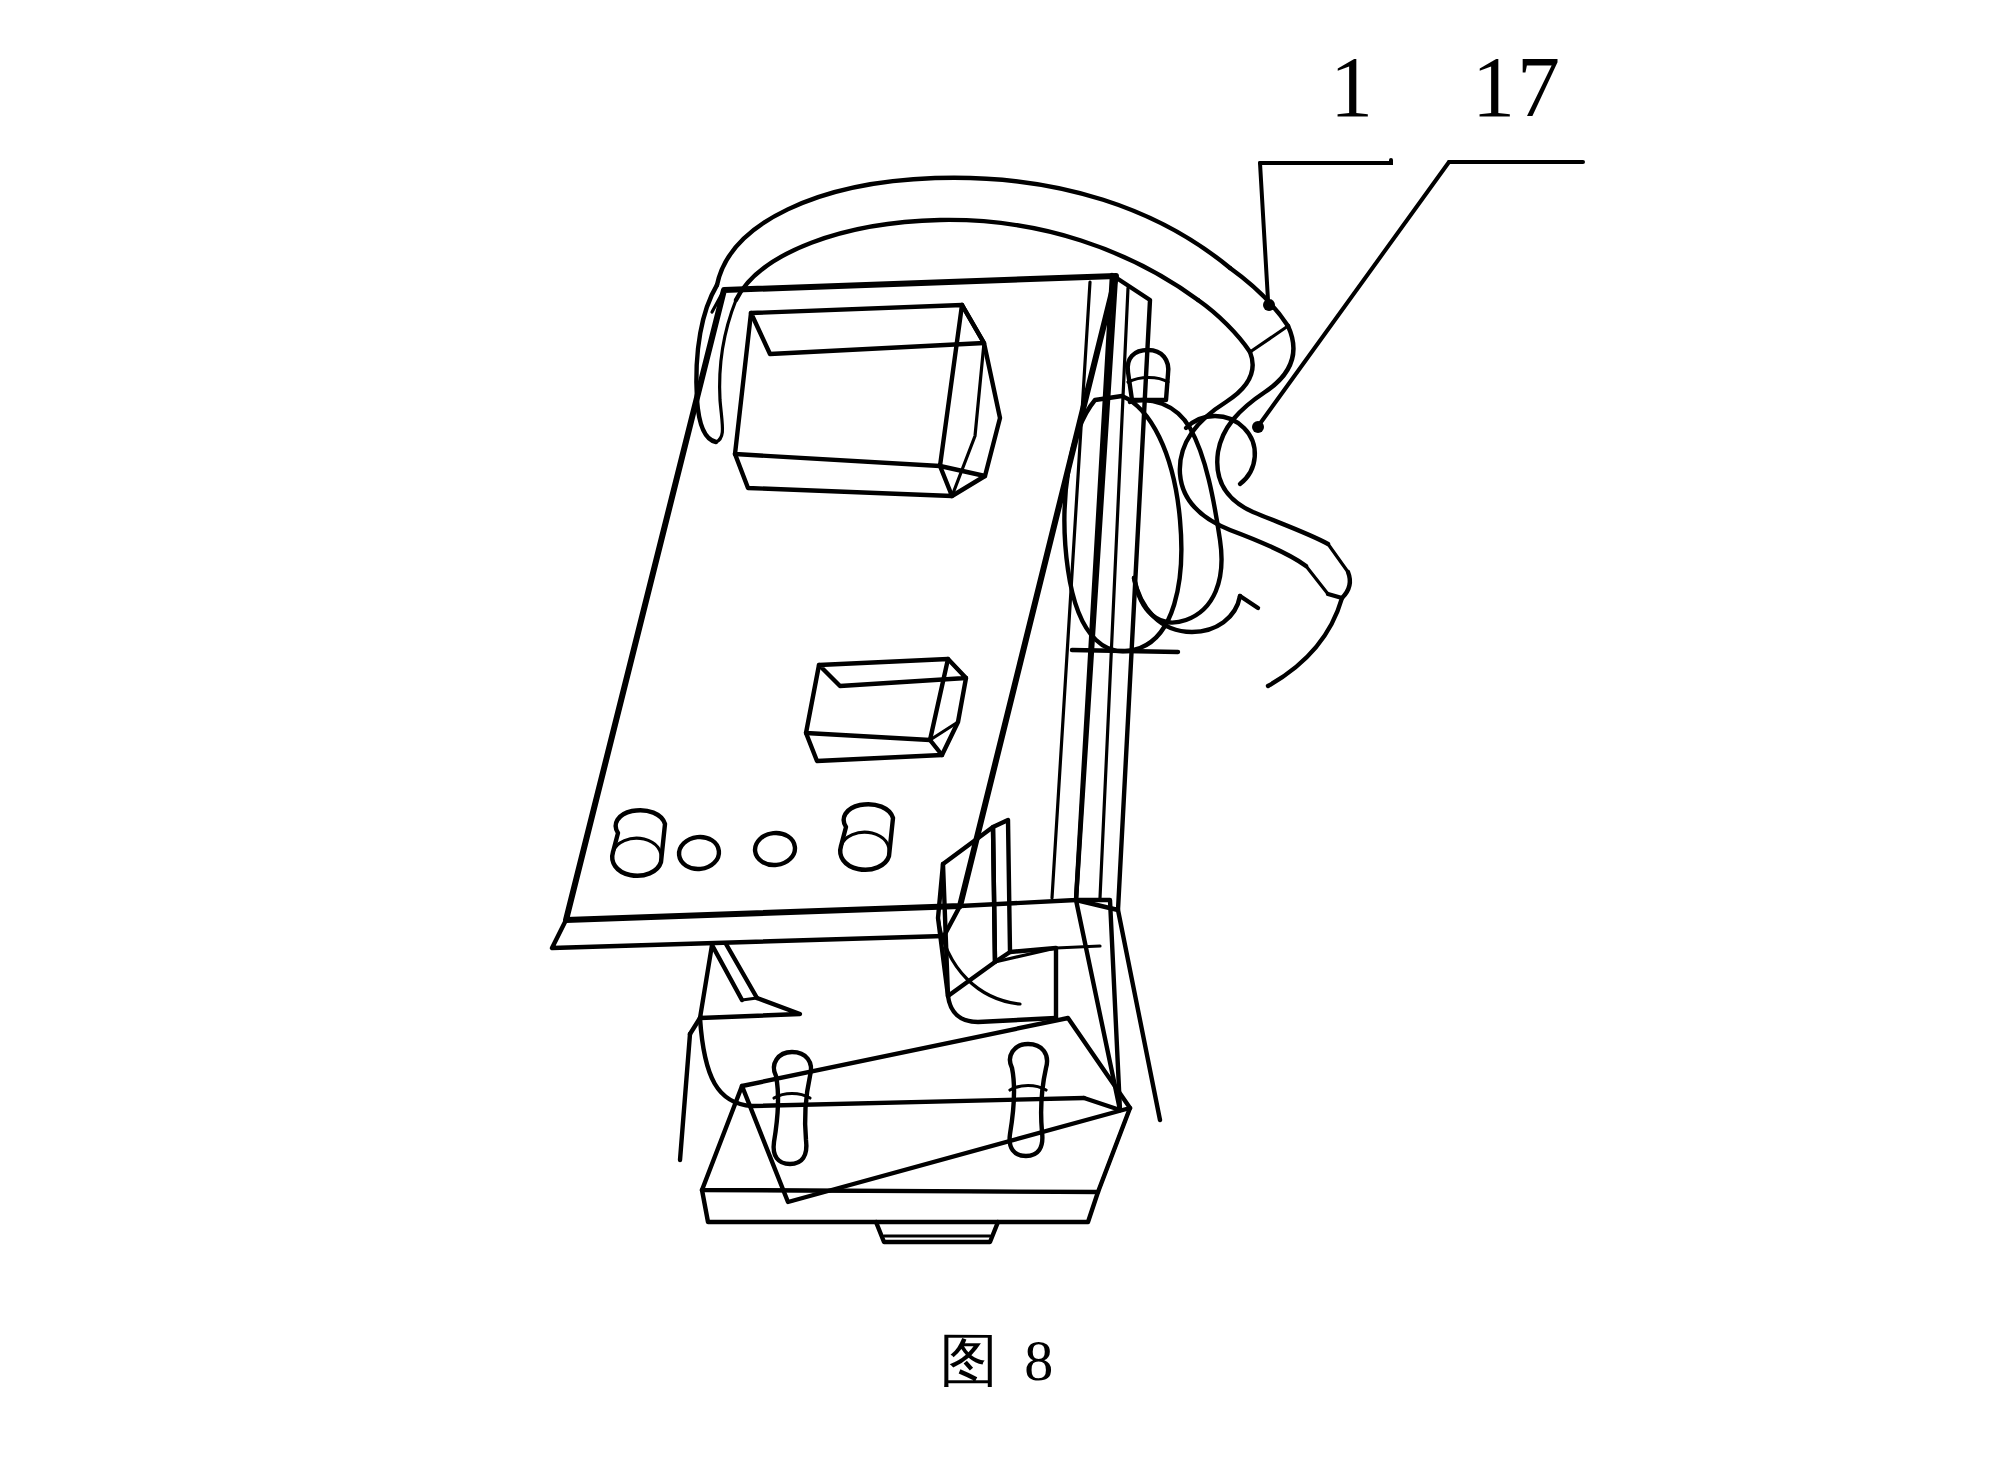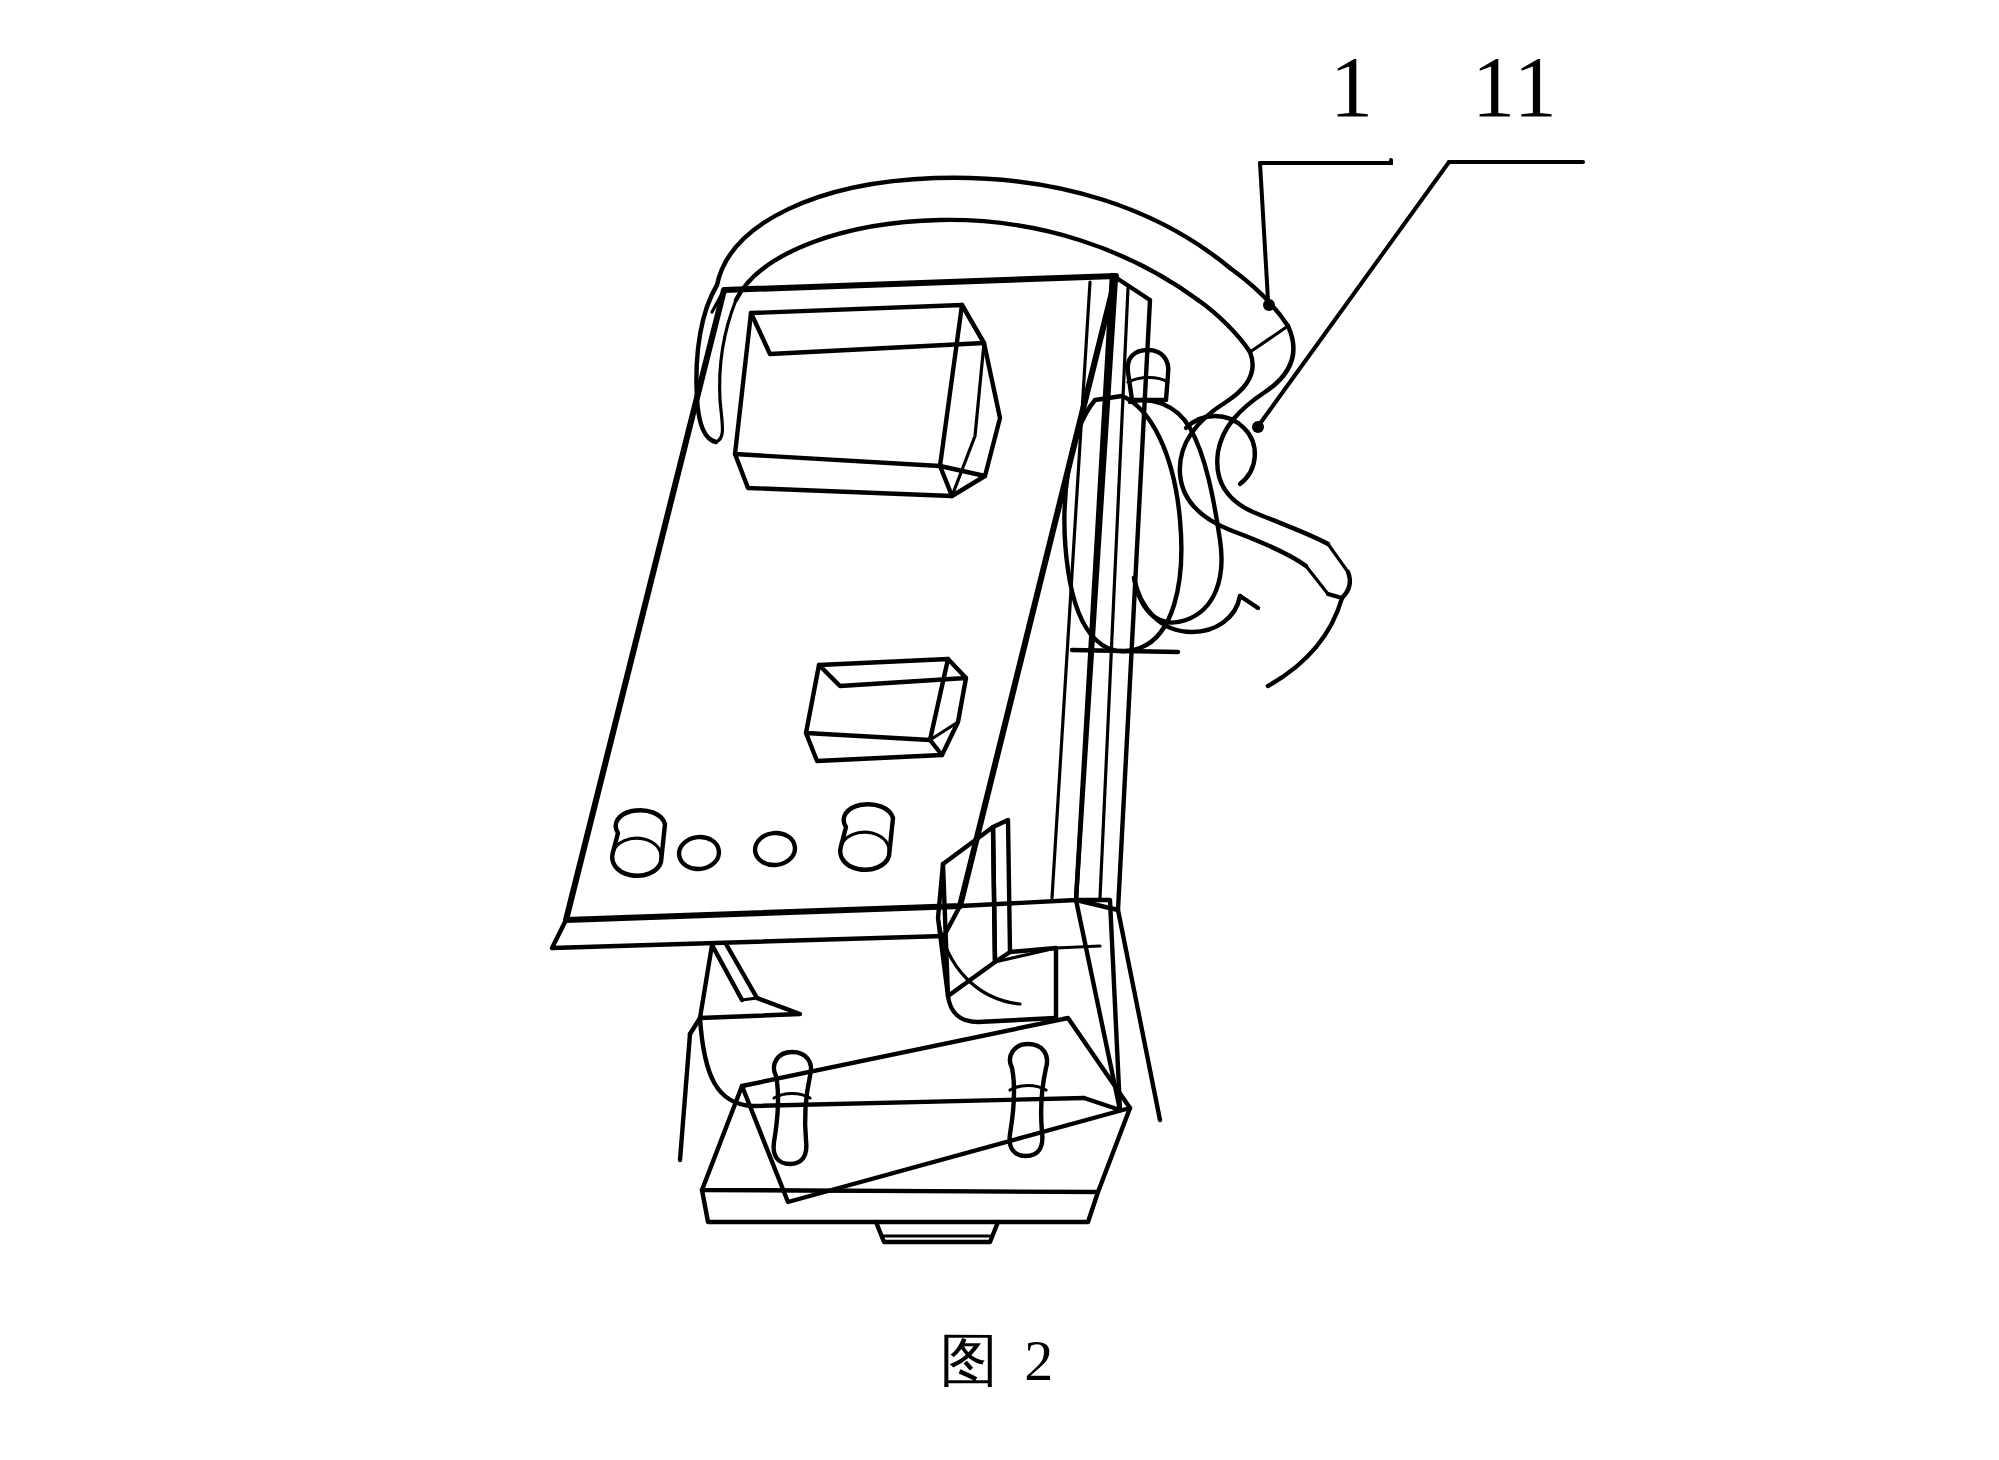--- a/index.html
+++ b/index.html
@@ -253,17 +253,17 @@
     <g>
       <path class="leader" d="M 1449,162 L 1583,162"></path>
       <path class="leader" d="M 1449,162 L 1259,425"></path>
       <circle class="leader-dot" cx="1258" cy="427" r="6"></circle>
     </g>
 
   </svg>
 
   <div id="ref-label-1" class="ref-label">1</div>
 
-  <div id="ref-label-11" class="ref-label">11</div>
-
-  <div id="figure-caption">图 2</div>
+  <div id="ref-label-11" class="ref-label">17</div>
+
+  <div id="figure-caption">图 8</div>
 
 </div>
 
 </body></html>

